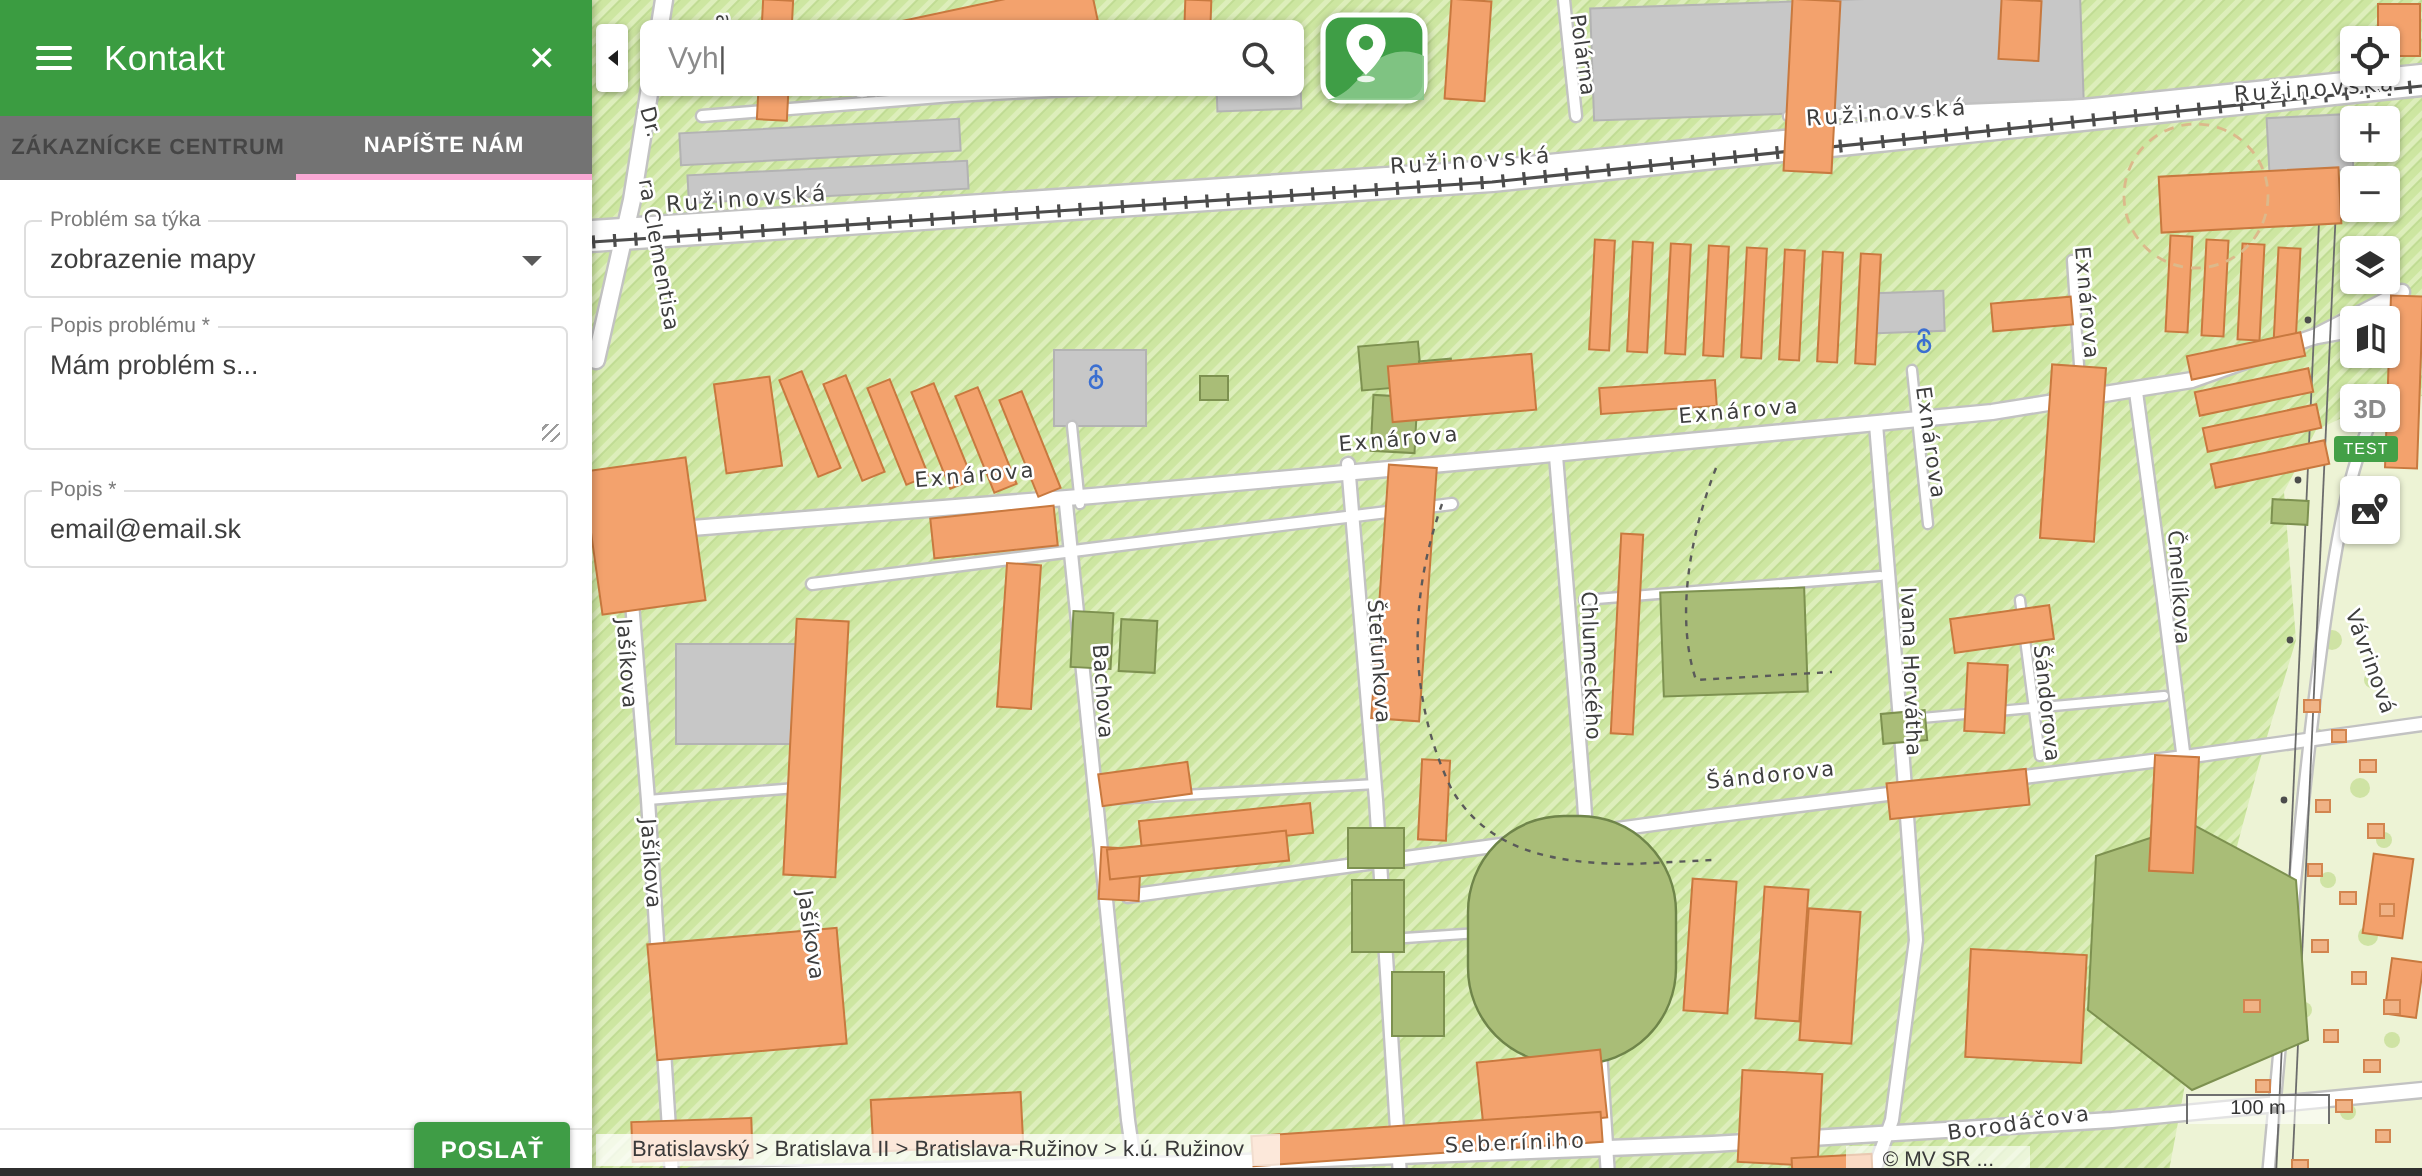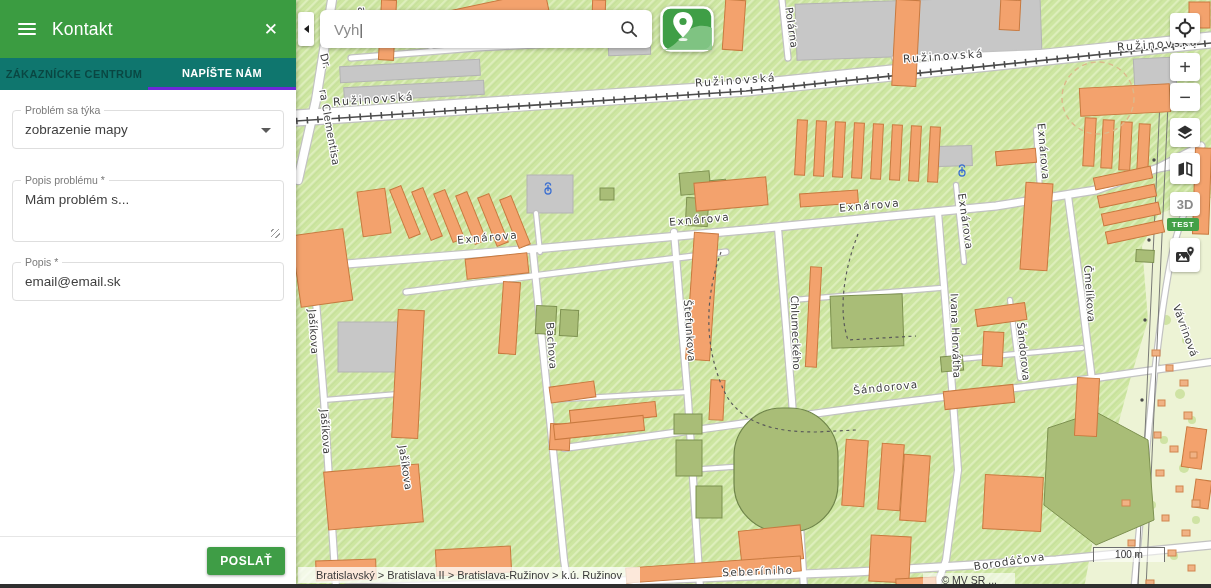--- a/index.html
+++ b/index.html
@@ -27,52 +27,52 @@
   .ctrl{position:absolute;left:874px;width:30px;background:#fff;border-radius:4px;
        box-shadow:0 1px 3px rgba(0,0,0,.3);display:flex;align-items:center;justify-content:center;
        color:#3c3c3c;cursor:pointer;box-sizing:border-box}
   .ctrl-locate{top:13px;height:30px}
   .ctrl-zin{top:53px;height:28px;font-size:20px;line-height:1}
   .ctrl-zout{top:83px;height:28px;font-size:20px;line-height:1}
   .ctrl-layers{top:118px;height:29px}
   .ctrl-compare{top:153px;height:31px}
   .ctrl-3d{top:192px;height:24px;font-size:13px;font-weight:700;color:#8a8a8a}
   .badge-test{position:absolute;left:871px;top:218px;width:32px;height:13px;background:#43a047;border-radius:2px;
-       color:#fff;font-size:8px;font-weight:700;letter-spacing:.5px;display:flex;align-items:center;justify-content:center}
+       color:#fff;font-size:8px;font-weight:400;letter-spacing:.5px;display:flex;align-items:center;justify-content:center}
   .ctrl-sv{top:238px;height:34px}
 
   .breadcrumb{position:absolute;left:2px;bottom:5px;background:rgba(255,255,255,.75);padding:2px 18px;
        font-size:11px;color:#3a3a3a;white-space:nowrap;cursor:pointer}
   .attribution{position:absolute;right:196px;bottom:1px;background:rgba(255,255,255,.6);padding:1px 18px;
        font-size:10.5px;color:#3a3a3a;cursor:pointer}
   .scalebar{position:absolute;right:46px;bottom:26px;width:72px;height:15px;border:1.5px solid #6f6f6f;
        border-bottom:none;background:rgba(255,255,255,.55);font-size:10px;color:#333;text-align:center;line-height:14px;box-sizing:border-box}
 
   
   .sidebar{position:absolute;left:0;top:0;width:296px;height:588px;background:#fff;z-index:10;box-shadow:1px 0 4px rgba(0,0,0,.25)}
   .sb-header{height:58px;background:#3b9c41;color:#fff;display:flex;align-items:center;padding:0 18px;box-sizing:border-box}
   .burger{width:18px;cursor:pointer}
   .burger span{display:block;height:2px;background:#fff;margin:3px 0;border-radius:1px}
   .sb-title{margin-left:16px;font-size:17.5px;font-weight:500;letter-spacing:.2px}
   .sb-close{margin-left:auto;font-size:17px;cursor:pointer;line-height:1}
-  .sb-tabs{height:32px;background:#0f766e;display:flex}
+  .sb-tabs{height:32px;background:#737373;display:flex}
   .sb-tab{flex:1;display:flex;align-items:center;justify-content:center;font-size:11px;font-weight:700;
        letter-spacing:.4px;cursor:pointer;box-sizing:border-box}
   .sb-tab.inactive{color:rgba(0,0,0,.40)}
-  .sb-tab.active{color:#fff;border-bottom:3px solid #6d28d9}
+  .sb-tab.active{color:#fff;border-bottom:3px solid #f9a8d4}
   .sb-body{padding:20px 12px 0}
-  .field{position:relative;border:1px solid #dedede;border-radius:4px;margin-bottom:31px;padding:11px 12px;box-sizing:border-box;background:#fff}
+  .field{position:relative;border:1px solid #dedede;border-radius:4px;margin-bottom:14px;padding:11px 12px;box-sizing:border-box;background:#fff}
   .field-label{position:absolute;top:-7px;left:8px;background:#fff;padding:0 4px;font-size:10.5px;color:#7a7a7a;white-space:nowrap}
   .field-value{font-size:13.5px;color:#3f3f3f}
   .field.tall{height:62px;margin-bottom:20px}
   .select-caret{position:absolute;right:12px;top:17px;width:0;height:0;border-left:5px solid transparent;
        border-right:5px solid transparent;border-top:5px solid #5a5a5a}
   .resize-handle{position:absolute;right:3px;bottom:3px;width:9px;height:9px;
        background:repeating-linear-gradient(-45deg,transparent 0 2.6px,#9c9c9c 2.6px 3.8px)}
-  .sb-footer{position:absolute;bottom:4px;left:0;right:0;height:48px;border-top:1px solid #e6e6e6;background:#fff;
+  .sb-footer{position:absolute;bottom:4px;left:0;right:0;height:20px;border-top:1px solid #e6e6e6;background:#fff;
        display:flex;align-items:center;justify-content:flex-end;padding-right:11px;box-sizing:border-box}
   .btn-submit{background:#3f9d46;color:#fff;border:none;border-radius:3px;font-family:inherit;font-size:12px;
        font-weight:700;letter-spacing:.5px;padding:7px 13px;box-shadow:0 1px 3px rgba(0,0,0,.35);cursor:pointer}
 
   .bottom-strip{position:absolute;left:0;bottom:0;width:1211px;height:4px;background:#2f2f2f;z-index:40}
 </style>
 </head>
 <body>
 
 <div class="map">

